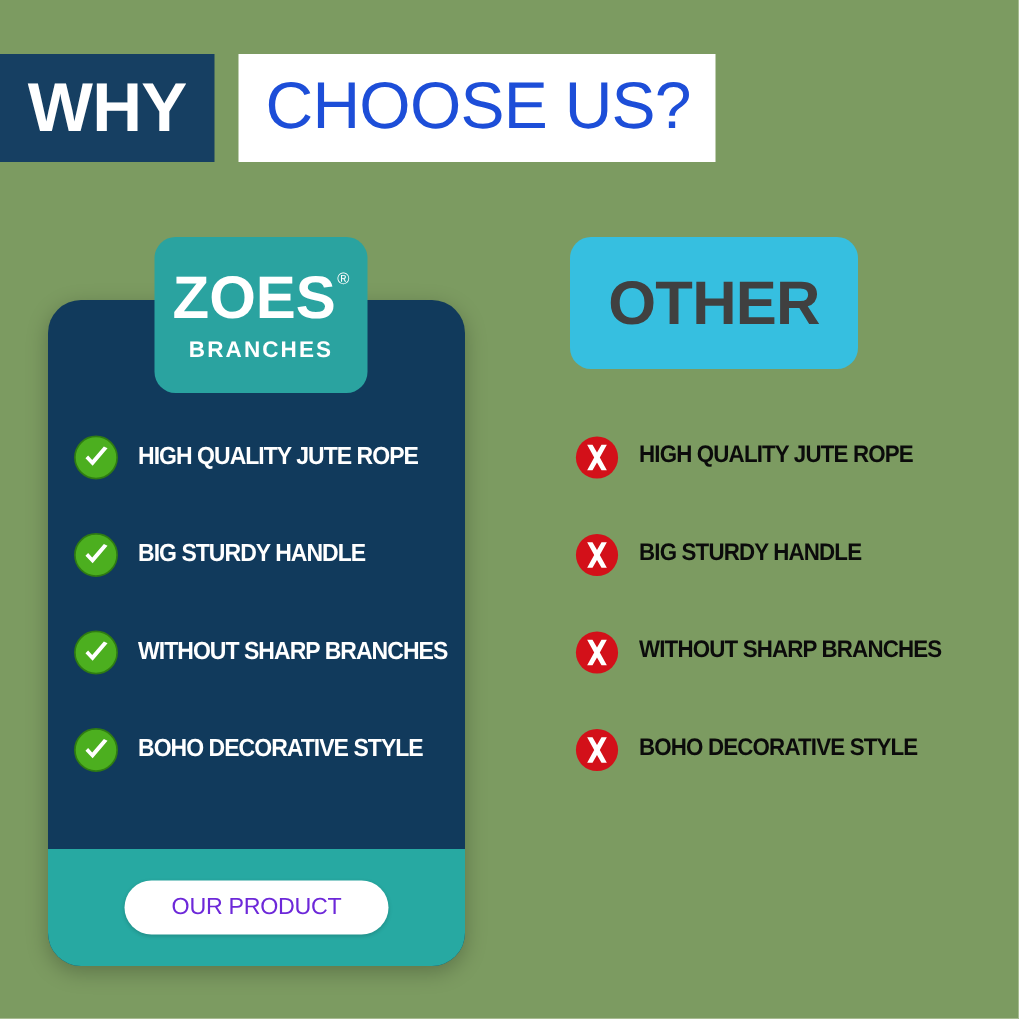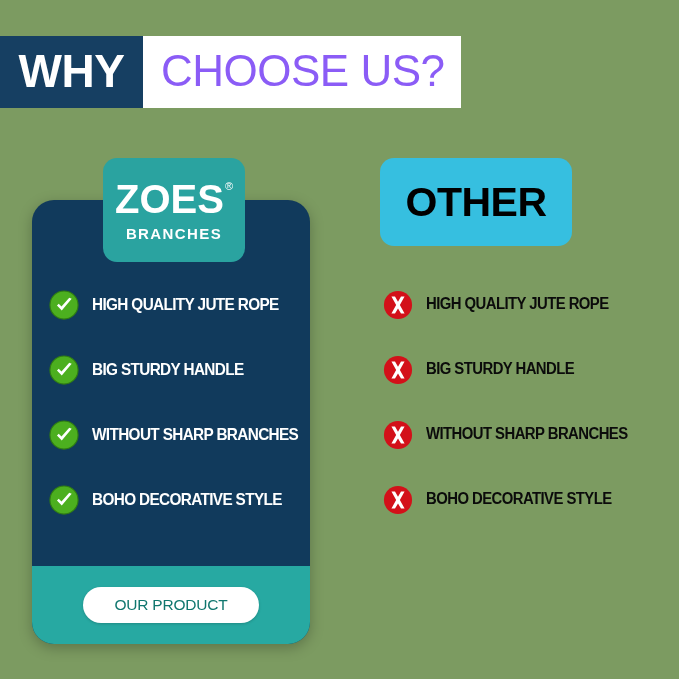--- a/index.html
+++ b/index.html
@@ -60,20 +60,21 @@
 
   
   #header {
     position: absolute;
     top: 36px;
     left: 0;
     height: 72px;
     display: flex;
     align-items: stretch;
     z-index: 5;
+    gap: 16px;
   }
   #why-box {
     background: #163f62;
     width: 143px;
     display: flex;
     align-items: center;
     justify-content: center;
     padding-bottom: 3px;
   }
   #why-box span {
@@ -84,21 +85,21 @@
     line-height: 1;
   }
   #choose-box {
     background: #ffffff;
     padding: 0 16px 0 18px;
     display: flex;
     align-items: center;
     padding-bottom: 3px;
   }
   #choose-box span {
-    color: #8b5cf6;
+    color: #1d4ed8;
     font-size: 44px;
     font-weight: normal;
     letter-spacing: -0.5px;
     line-height: 1;
   }
 
   
   .card {
     position: absolute;
     width: 278px;
@@ -128,21 +129,21 @@
     border-radius: 30px;
     height: 36px;
     min-width: 176px;
     display: flex;
     align-items: center;
     justify-content: center;
     padding: 0 20px;
     box-shadow: 0 1px 3px rgba(0,0,0,0.18);
   }
   .pill span {
-    color: #0f766e;
+    color: #6d28d9;
     font-size: 15.5px;
     font-weight: normal;
     letter-spacing: -0.2px;
     white-space: nowrap;
   }
 
   
   #tab-zoes {
     position: absolute;
     left: 103px;
@@ -193,21 +194,21 @@
     width: 192px;
     height: 88px;
     background: #36bfe0;
     border-radius: 14px;
     z-index: 6;
     display: flex;
     align-items: center;
     justify-content: center;
   }
   #tab-other span {
-    color: #000000;
+    color: #404040;
     font-size: 41px;
     font-weight: bold;
     letter-spacing: -0.5px;
     line-height: 1;
   }
 
   
   .feature-list {
     position: absolute;
     top: 272px;

